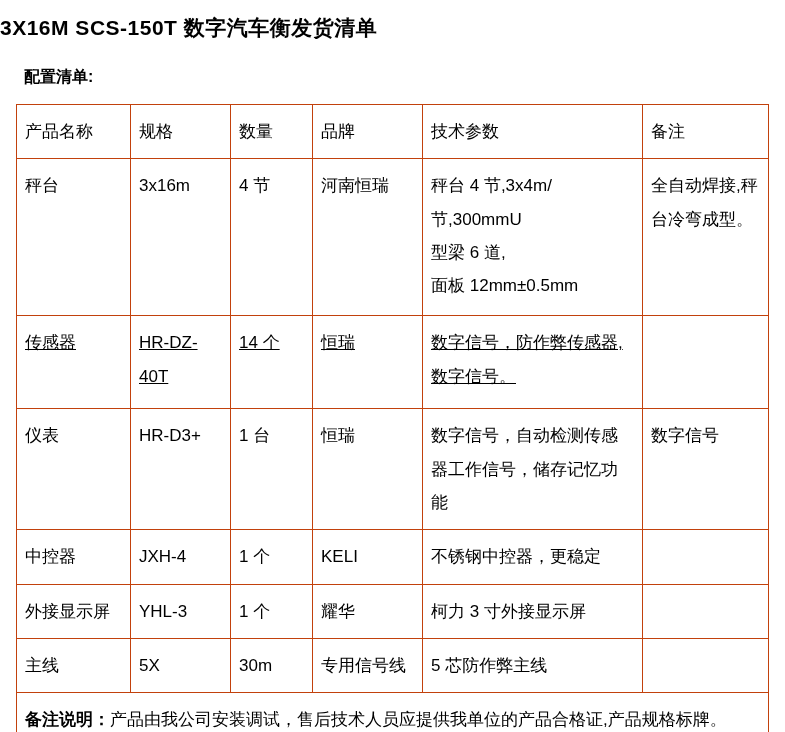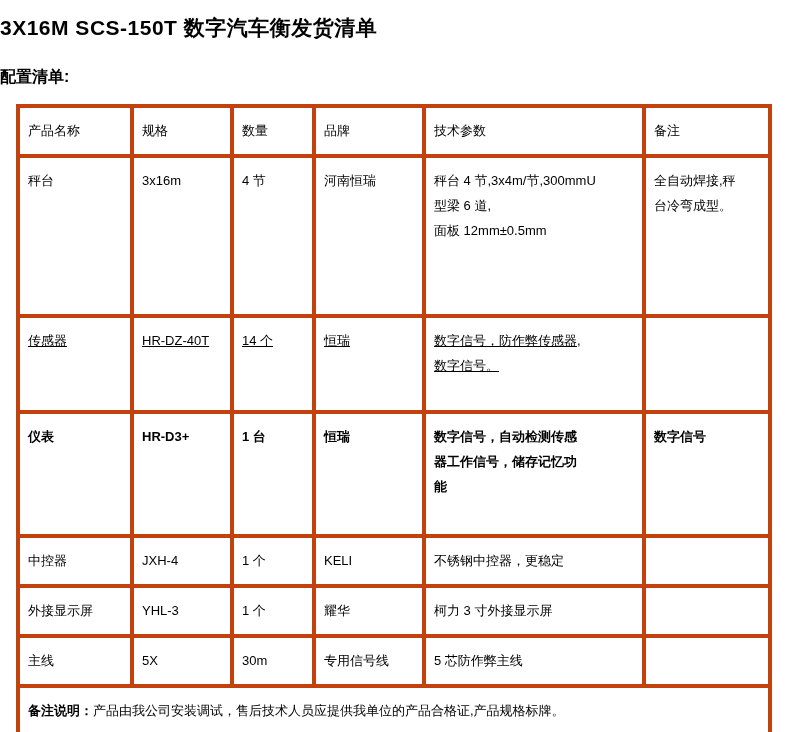--- a/index.html
+++ b/index.html
@@ -24,50 +24,51 @@
   .doc-title {
     font-size: 21px;
     font-weight: bold;
     letter-spacing: 0.5px;
     padding-top: 14px;
     line-height: 1.3;
   }
   .subtitle {
     font-size: 16px;
     font-weight: bold;
-    margin: 26px 0 0 0;
+    margin: 26px 0 0 16px;
+    padding-left: 8px;
   }
   table.spec {
     border-collapse: collapse;
     margin: 16px 0 0 16px;
     width: 752px;
     table-layout: fixed;
   }
   table.spec td {
-    border: 4px solid #c2410c;
+    border: 1px solid #c2410c;
     vertical-align: top;
     padding: 10px 8px 10px 8px;
-    font-size: 13px;
+    font-size: 17px;
     line-height: 1.95;
   }
   .col-name   { width: 114px; }
   .col-spec   { width: 100px; }
   .col-qty    { width: 82px; }
   .col-brand  { width: 110px; }
   .col-param  { width: 220px; }
   .col-remark { width: 126px; }
 
   td.header-cell {
     font-size: 15px;
     padding-top: 16px;
     padding-bottom: 16px;
   }
   tr.row-platform td { height: 136px; margin-top: 28px; }
   tr.row-sensor td { height: 72px; text-decoration: underline; }
-  tr.row-meter td { height: 100px; font-weight: bold; }
+  tr.row-meter td { height: 100px; }
   tr.row-ctrl td, tr.row-display td, tr.row-cable td { height: 26px; }
 
   td.note-cell {
     font-size: 14.5px;
     padding-top: 12px;
     padding-bottom: 12px;
     line-height: 1.7;
   }
   .note-label {
     font-weight: bold;

